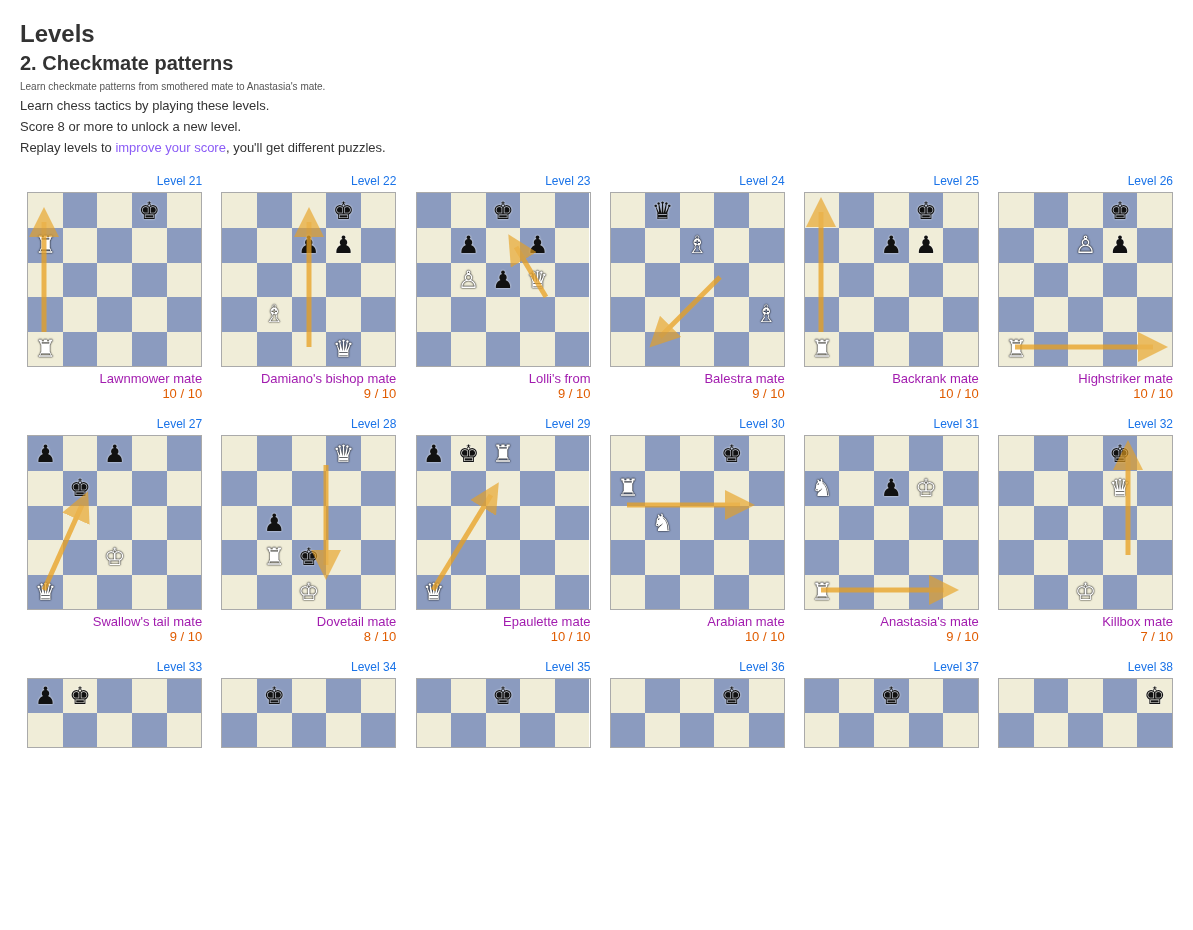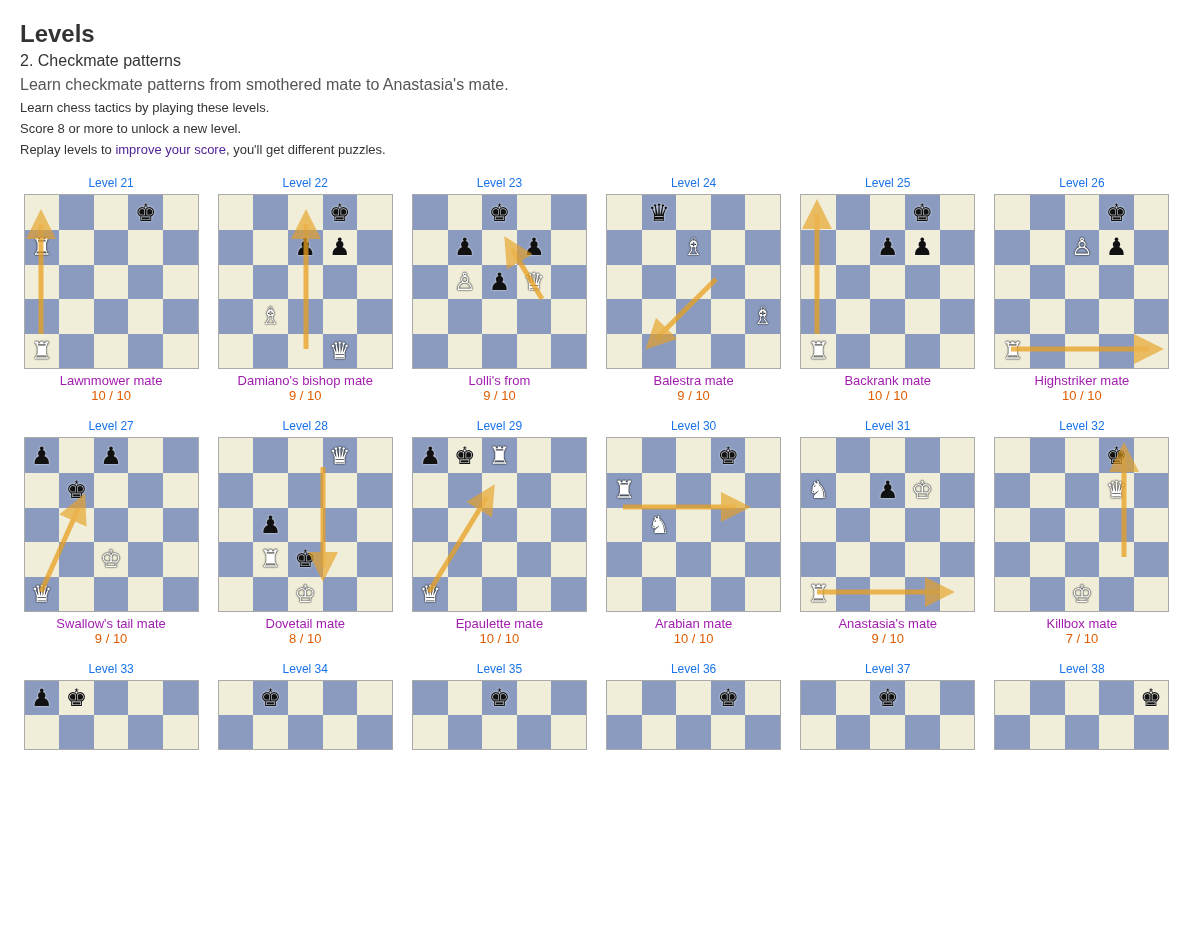--- a/index.html
+++ b/index.html
@@ -3,35 +3,35 @@
   <meta charset="utf-8">
   <style>
     * { box-sizing: border-box; margin: 0; padding: 0; }
     body {
       font-family: Arial, sans-serif;
       background: #fff;
       color: #333;
       padding: 20px;
     }
     h1 { font-size: 24px; font-weight: bold; margin-bottom: 4px; }
-    h2 { font-size: 16px; font-weight: normal; margin-bottom: 6px; }
-    .subtitle { font-size: 16px; color: #555; margin-bottom: 4px; }
+    h2 { font-size: 20px; font-weight: bold; margin-bottom: 6px; }
+    .subtitle { font-size: 10px; color: #555; margin-bottom: 4px; }
     .info { font-size: 13px; color: #333; line-height: 1.6; margin-bottom: 16px; }
-    .info a, .info span.highlight { color: #4c1d95; }
+    .info a, .info span.highlight { color: #8b5cf6; }
 
     .levels-grid {
       display: grid;
       grid-template-columns: repeat(6, 1fr);
       gap: 16px 12px;
     }
 
     .level-card {
       display: flex;
       flex-direction: column;
-      align-items: center;
+      align-items: flex-end;
       cursor: pointer;
     }
 
     .level-label {
       font-size: 12px;
       color: #1a73e8;
       margin-bottom: 4px;
     }
 
     .chess-board {

